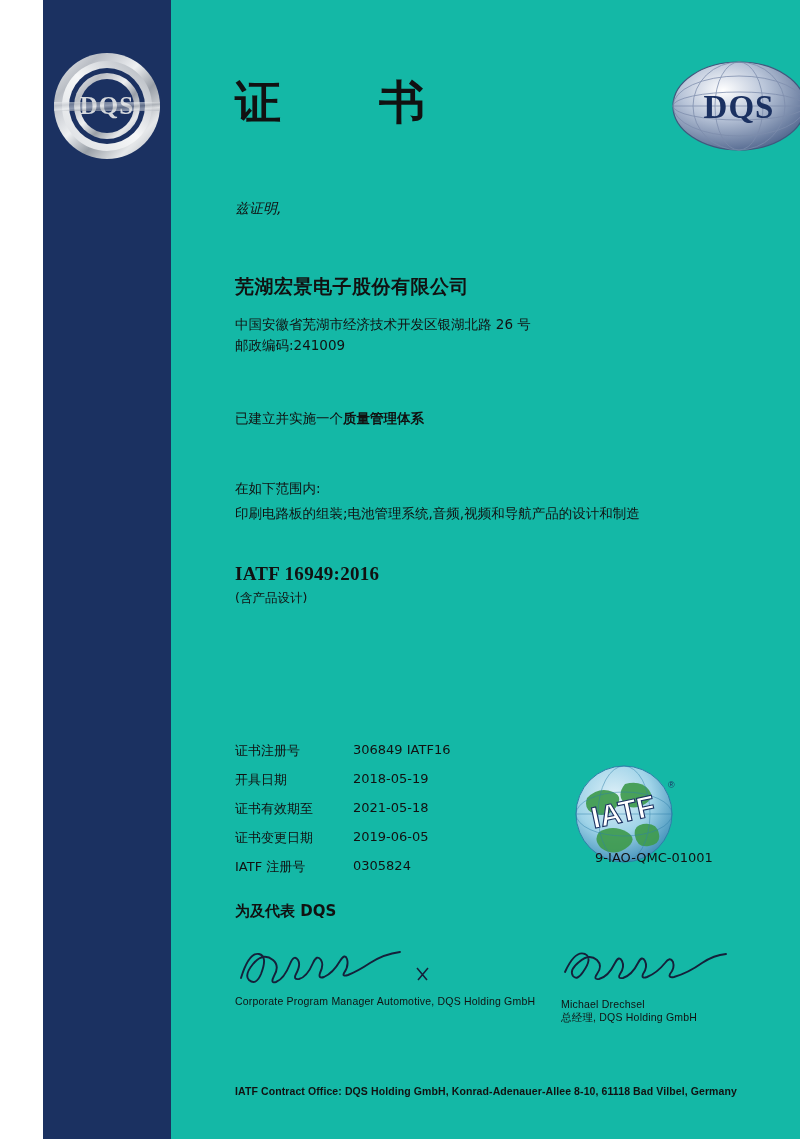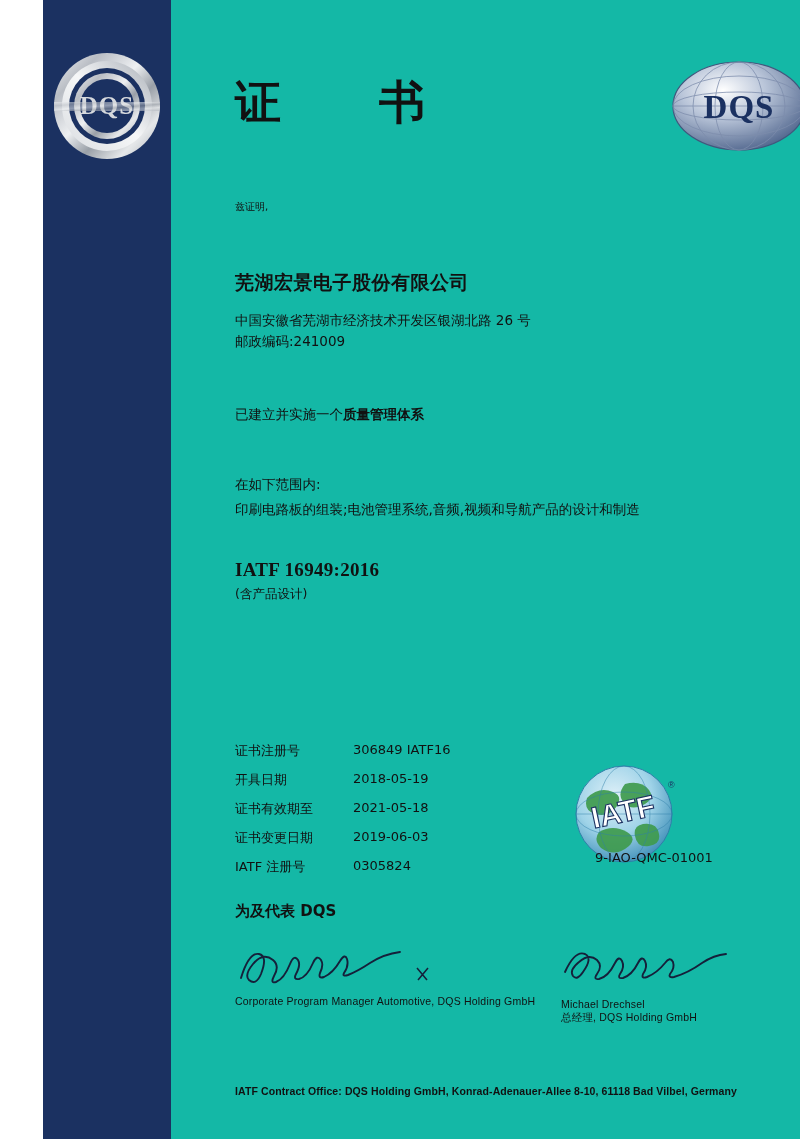--- a/index.html
+++ b/index.html
@@ -55,24 +55,25 @@
     color: #111111;
   }
   
   .body-area {
     position: absolute;
     left: 192px;
     top: 200px;
     width: 520px;
   }
   .intro {
-    font-size: 10px;
+    font-size: 14px;
     color: #111;
     margin: 0 0 56px 0;
     font-family: "DejaVu Sans", sans-serif;
+    font-style: italic;
   }
   .company {
     font-size: 19px;
     font-weight: bold;
     color: #111;
     margin: 0 0 14px 0;
     font-family: "DejaVu Sans", sans-serif;
     letter-spacing: 0.5px;
   }
   .addr-line {
@@ -292,21 +293,21 @@
       <tr>
         <td class="k">开具日期</td>
         <td class="v">2018-05-19</td>
       </tr>
       <tr>
         <td class="k">证书有效期至</td>
         <td class="v">2021-05-18</td>
       </tr>
       <tr>
         <td class="k">证书变更日期</td>
-        <td class="v">2019-06-03</td>
+        <td class="v">2019-06-05</td>
       </tr>
       <tr>
         <td class="k">IATF 注册号</td>
         <td class="v">0305824</td>
       </tr>
     </tbody>
   </table>
 
   <div class="iatf-logo">
     <svg width="118" height="118" viewBox="0 0 118 118">

